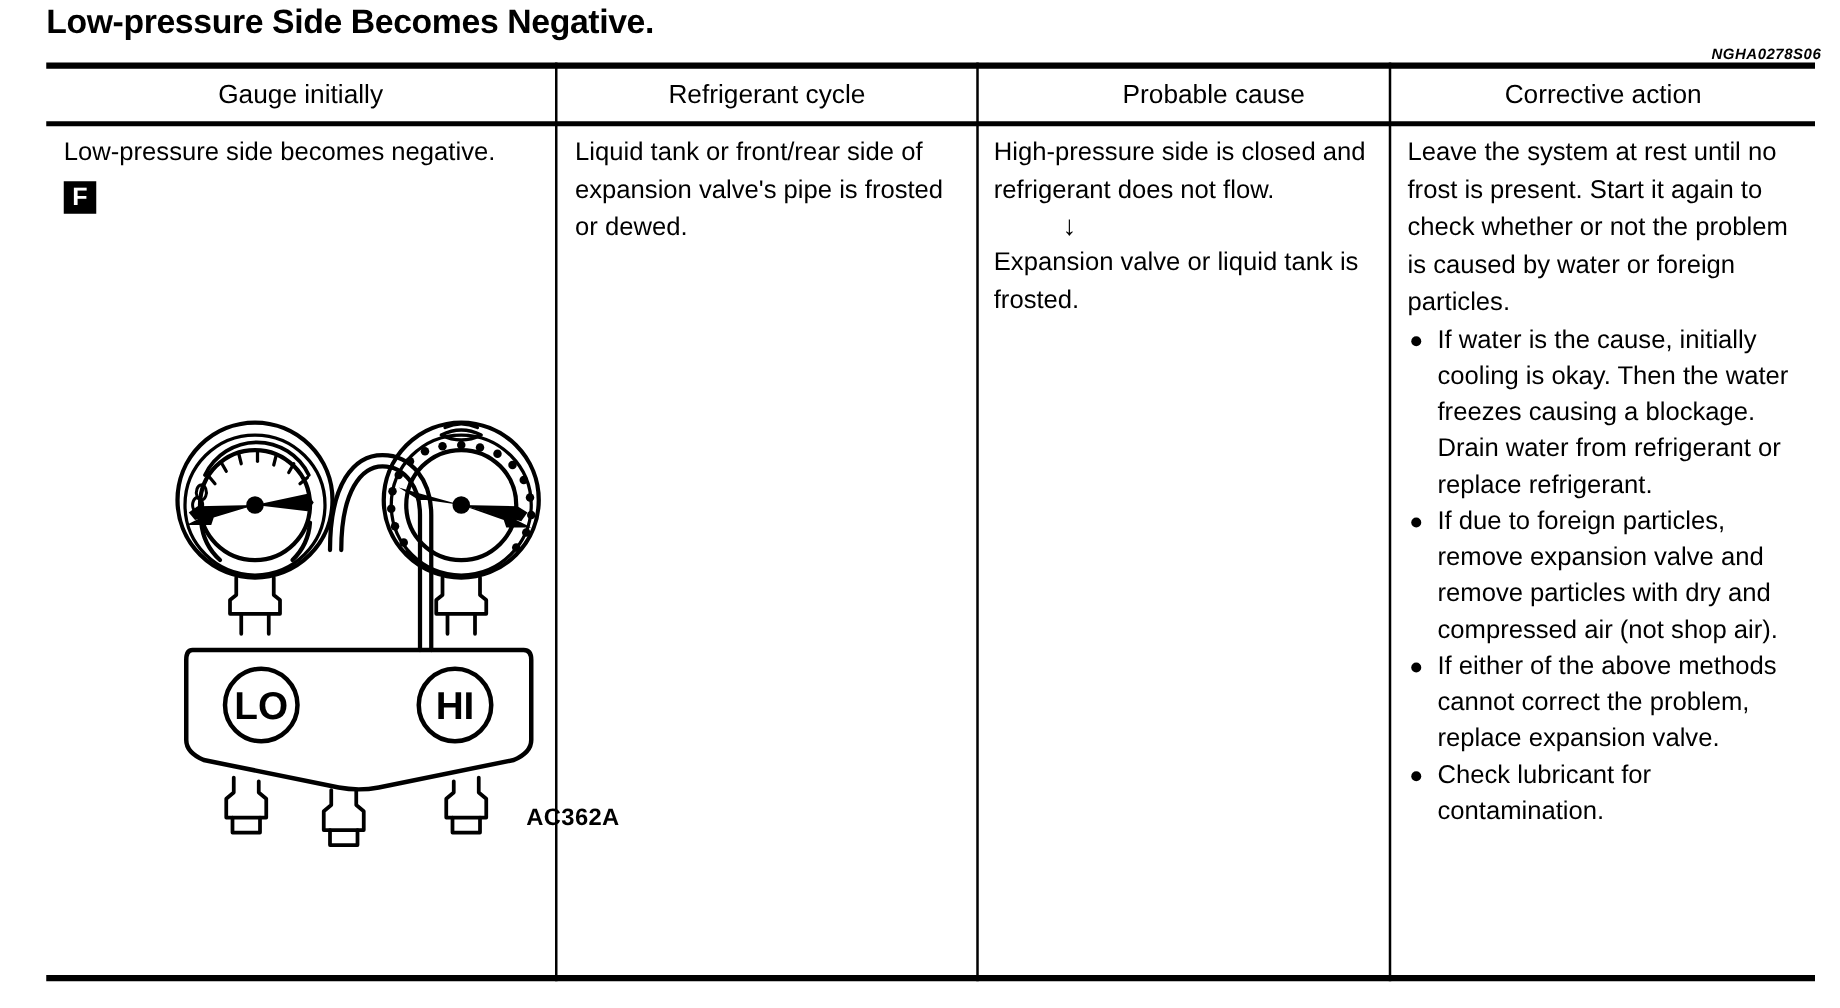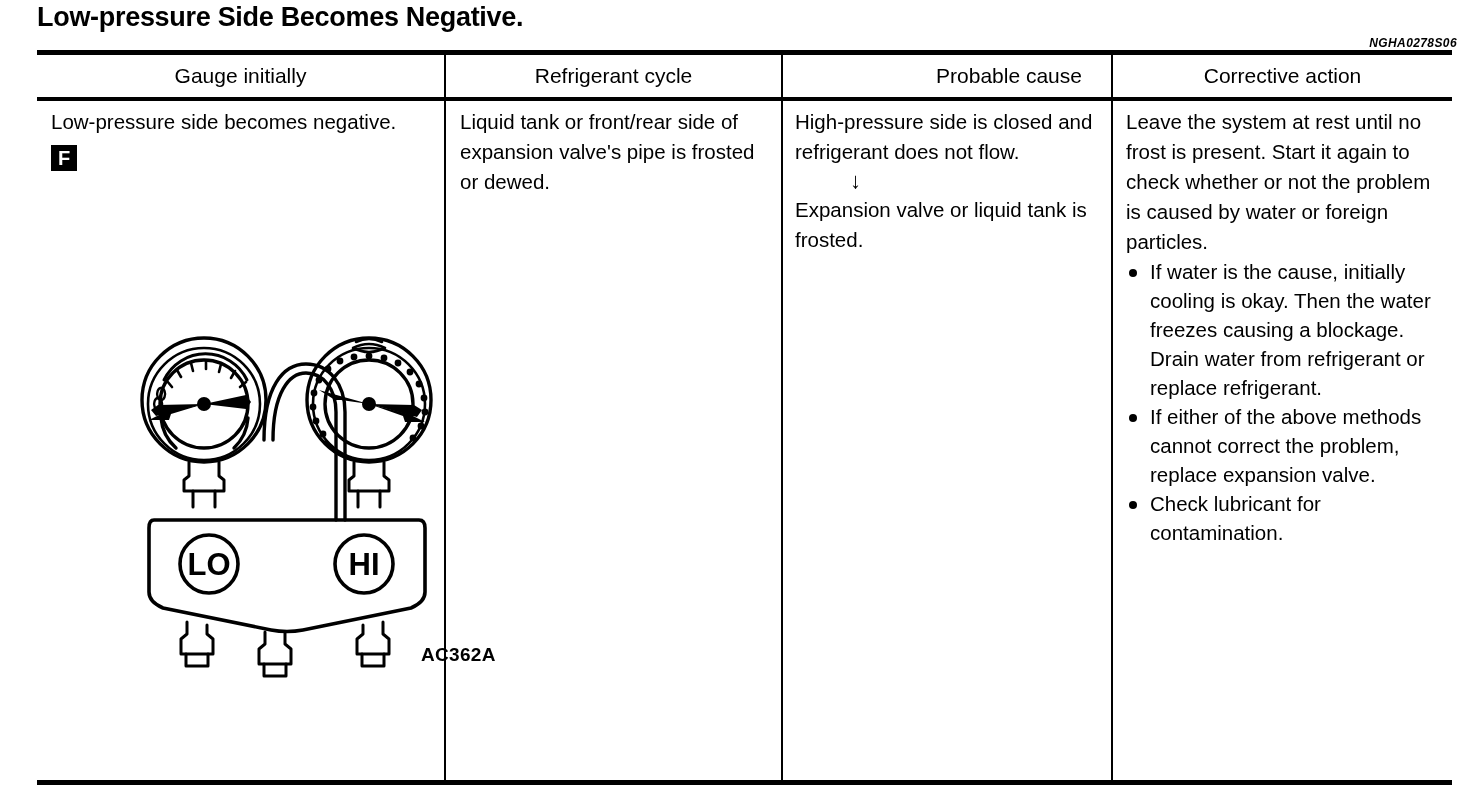--- a/index.html
+++ b/index.html
@@ -83,21 +83,21 @@
     top: 7px;
     height: 38px;
     line-height: 38px;
     text-align: center;
     font-size: 21px;
     font-weight: normal;
     white-space: nowrap;
   }
   .hdr.h1 { left: 0px;    width: 407px; }
   .hdr.h2 { left: 409px;  width: 335px; }
-  .hdr.h3 { left: 772px;  width: 328px; padding-left: 36px; }
+  .hdr.h3 { left: 734px;  width: 328px; padding-left: 36px; }
   .hdr.h4 { left: 1076px; width: 339px; }
 
   
   .cell {
     position: absolute;
     top: 57px;
     font-size: 20.5px;
     line-height: 30px;
   }
   .cell.c1 { left: 14px;   width: 385px; }
@@ -304,18 +304,19 @@
   <div class="cell c3">
     <p class="para">High-pressure side is closed and refrigerant does not flow.</p>
     <div class="arrow-down">↓</div>
     <p class="para">Expansion valve or liquid tank is frosted.</p>
   </div>
 
   <div class="cell c4">
     <p class="para">Leave the system at rest until no frost is present. Start it again to check whether or not the problem is caused by water or foreign particles.</p>
     <ul class="bullets">
       <li>If water is the cause, initially cooling is okay. Then the water freezes causing a blockage. Drain water from refrigerant or replace refrigerant.</li>
+      <li>If due to foreign particles, remove expansion valve and remove particles with dry and compressed air (not shop air).</li>
       <li>If either of the above methods cannot correct the problem, replace expansion valve.</li>
       <li>Check lubricant for contamination.</li>
     </ul>
   </div>
 
 </div>
 
 </body></html>

